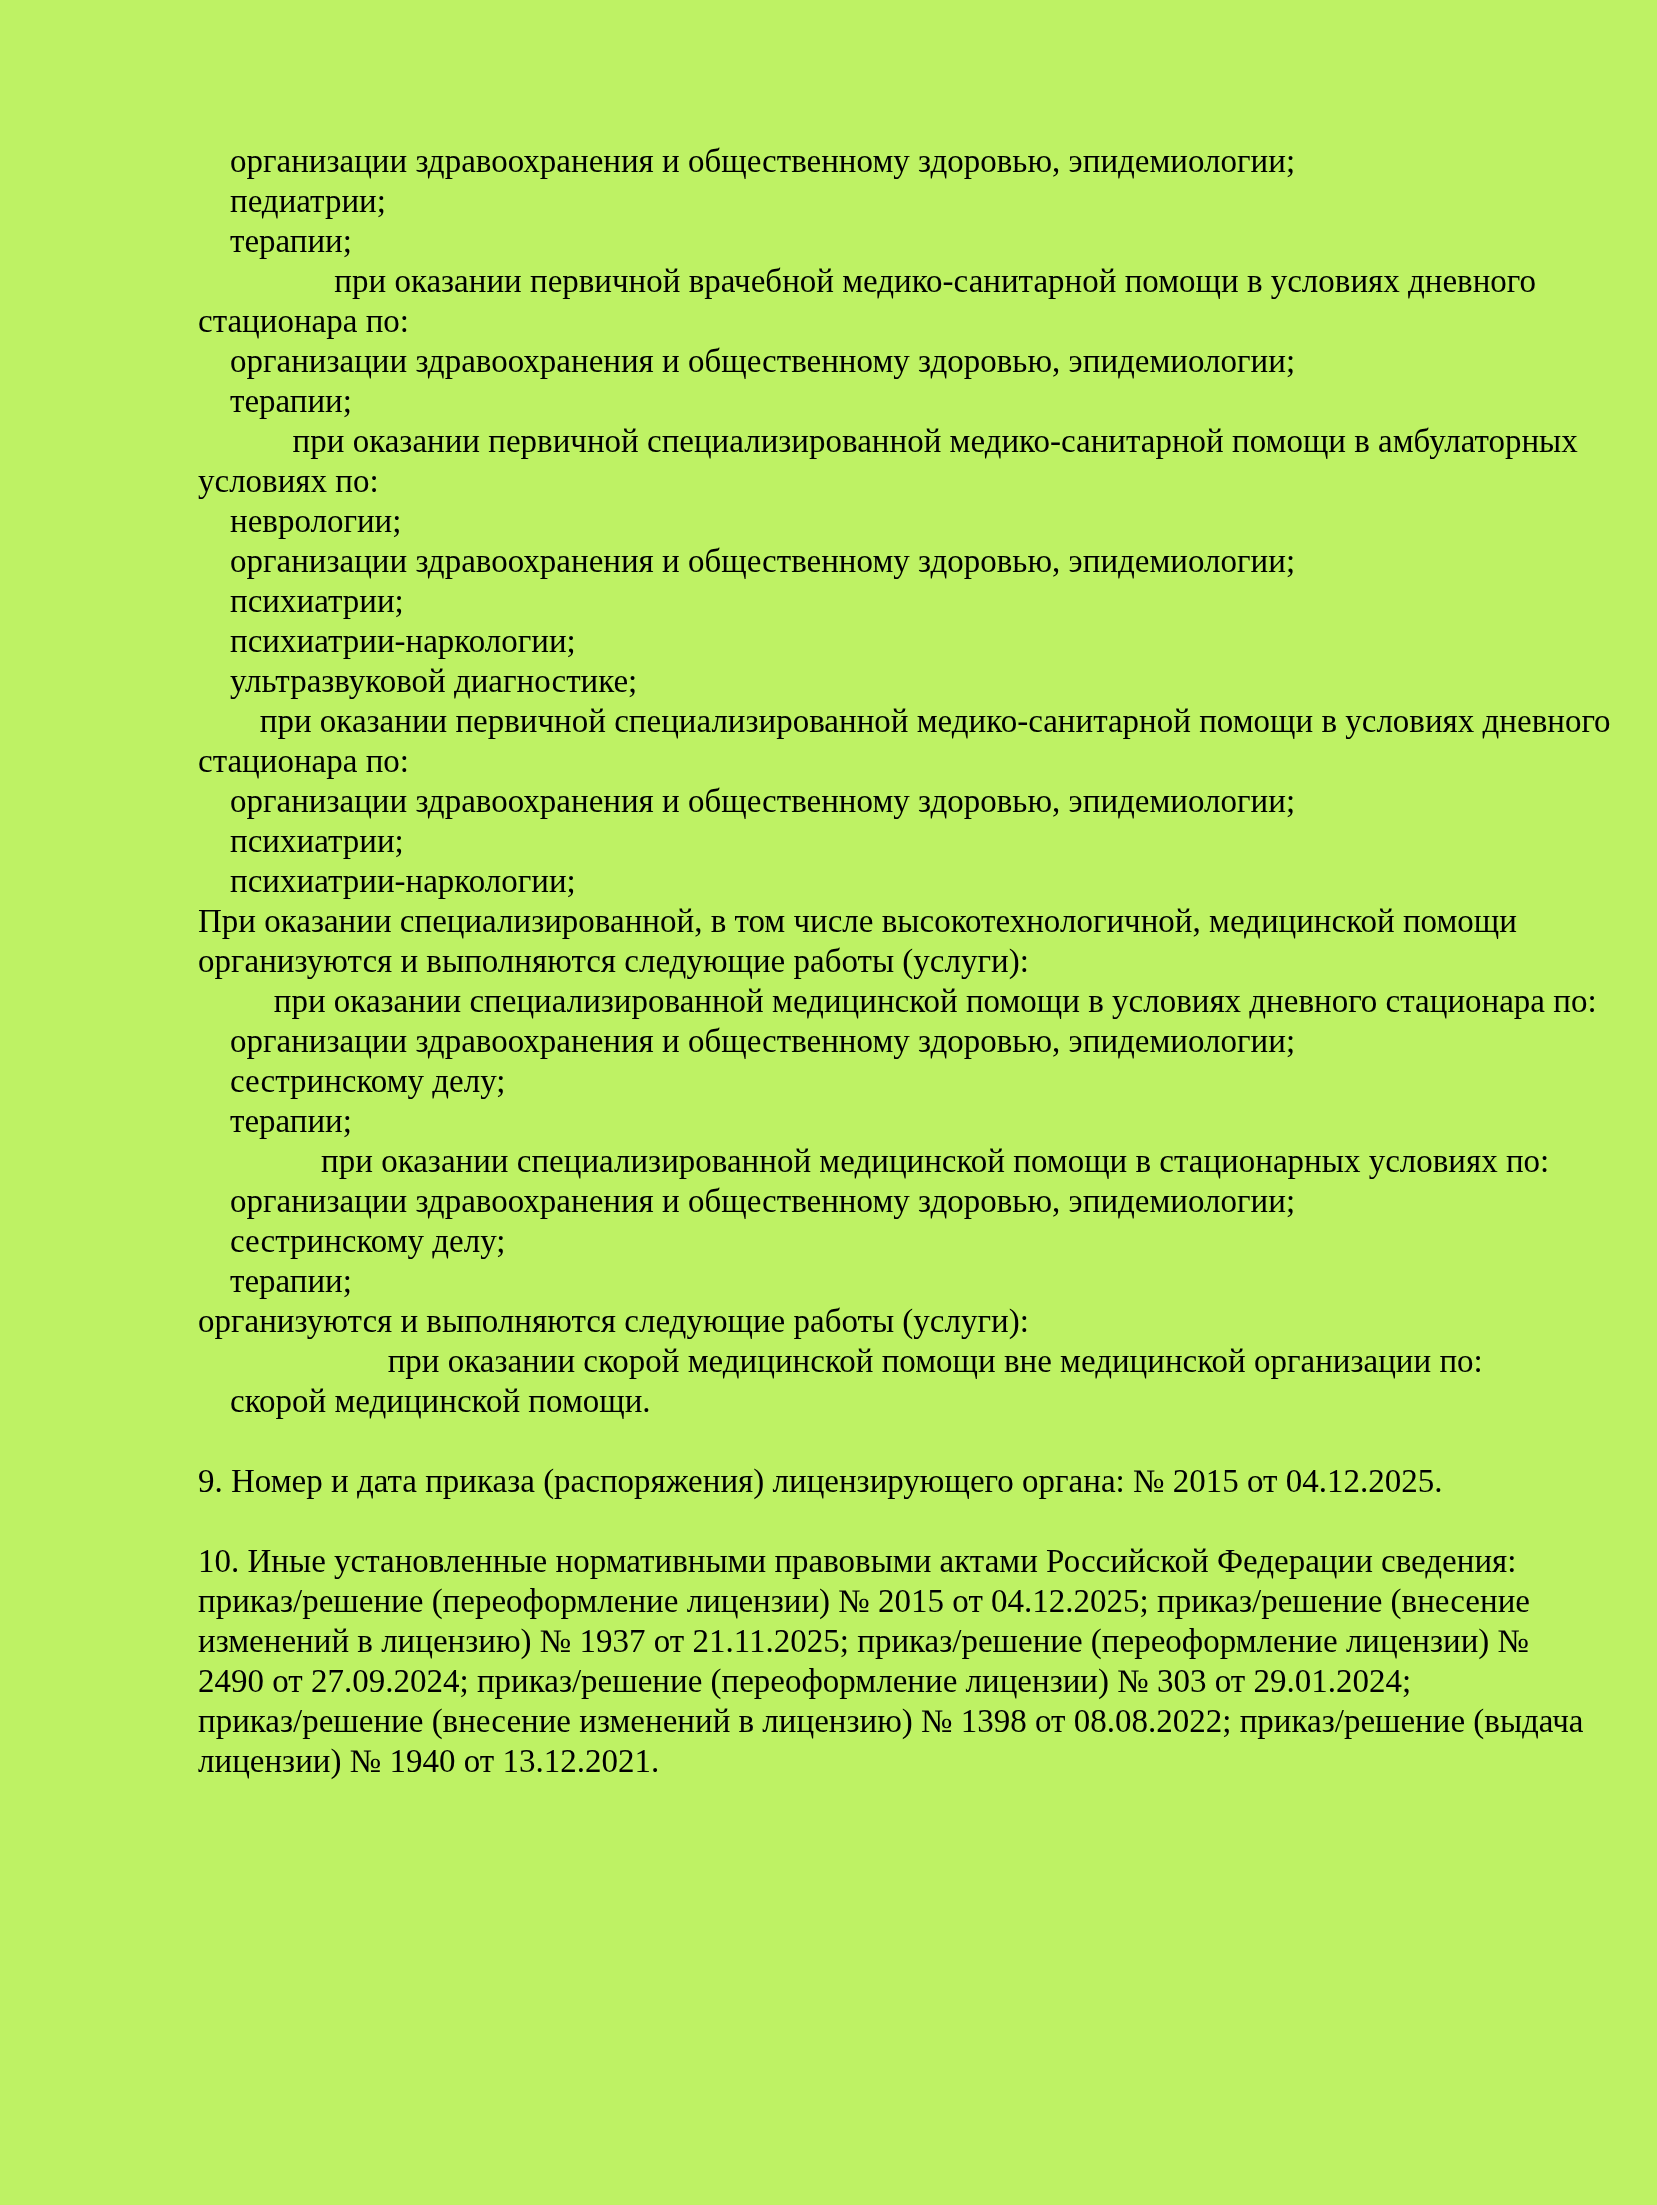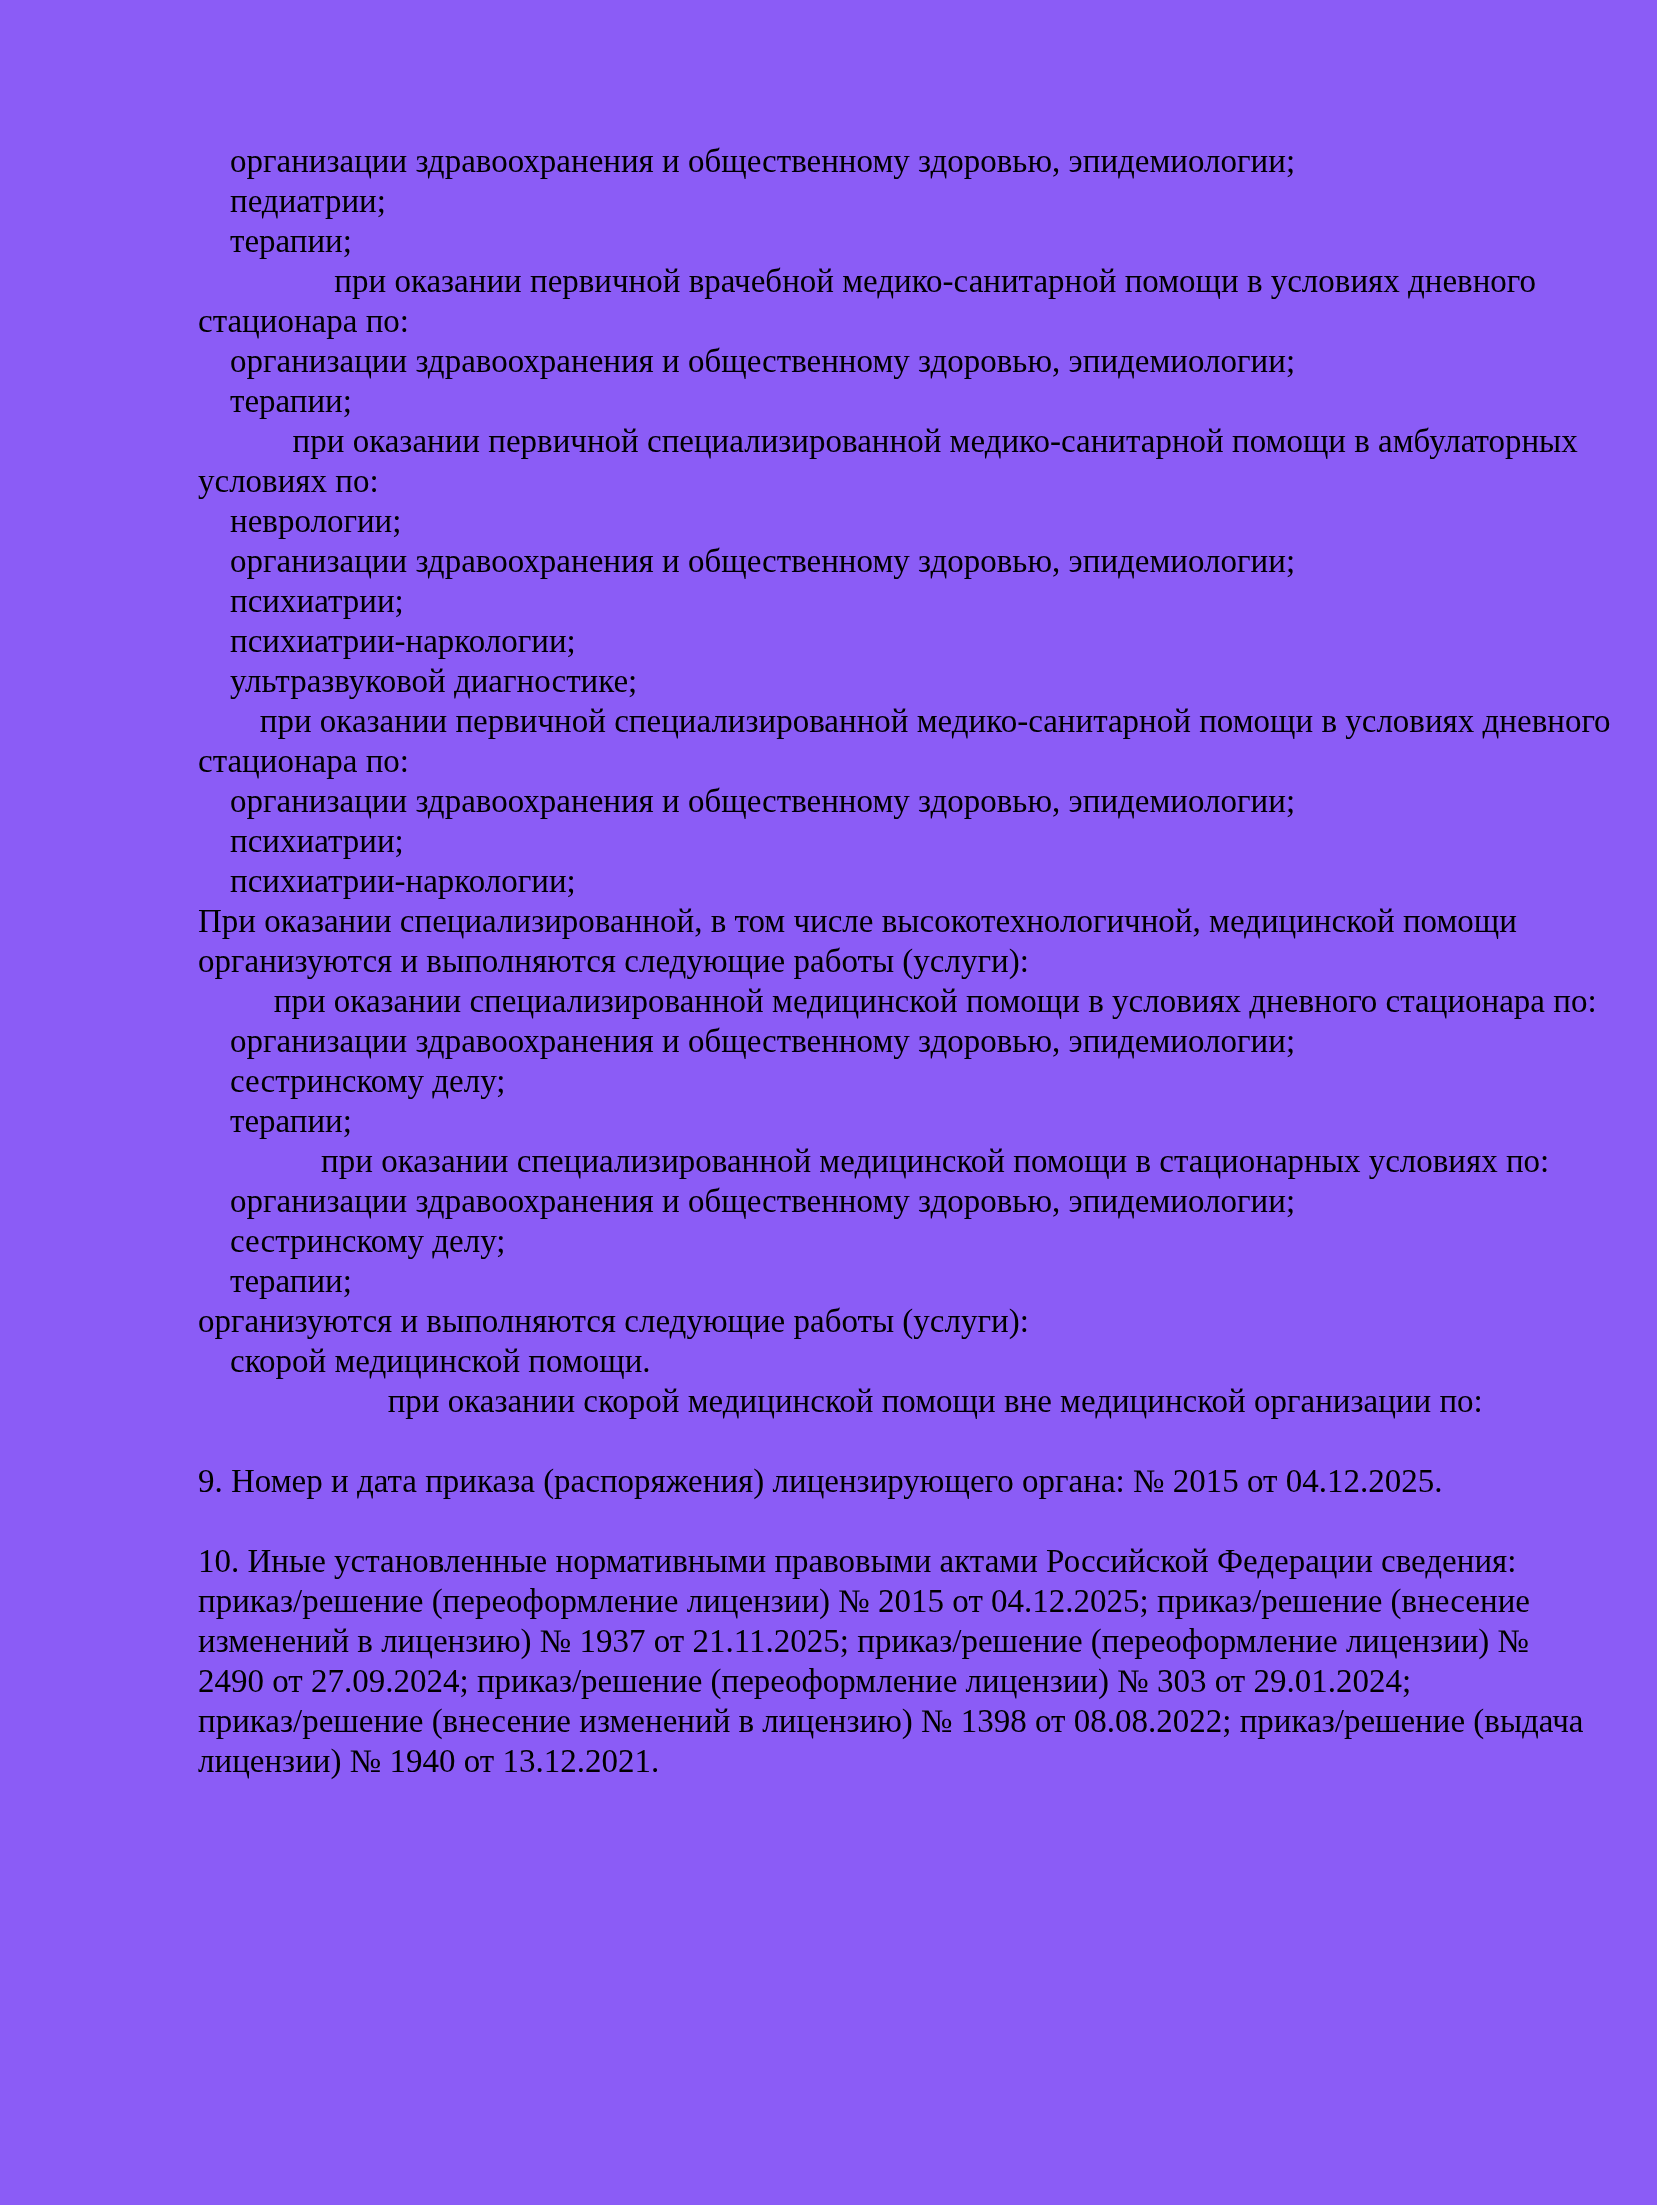--- a/index.html
+++ b/index.html
@@ -4,21 +4,21 @@
 <style>
   html, body {
     margin: 0;
     padding: 0;
     background: #ffffff;
   }
   .page {
     position: relative;
     width: 1657px;
     height: 2205px;
-    background: #8b5cf6;
+    background: #bef264;
     overflow: hidden;
     font-family: "Liberation Serif", "DejaVu Serif", serif;
     color: #000000;
   }
   .text-block {
     position: absolute;
     left: 198px;
     top: 141px;
     width: 1459px;
   }
@@ -61,22 +61,22 @@
       <div class="line indent-0">организуются и выполняются следующие работы (услуги):</div>
       <div class="line indent-1">при оказании специализированной медицинской помощи в условиях дневного стационара по:</div>
       <div class="line indent-2">организации здравоохранения и общественному здоровью, эпидемиологии;</div>
       <div class="line indent-2">сестринскому делу;</div>
       <div class="line indent-2">терапии;</div>
       <div class="line indent-1">при оказании специализированной медицинской помощи в стационарных условиях по:</div>
       <div class="line indent-2">организации здравоохранения и общественному здоровью, эпидемиологии;</div>
       <div class="line indent-2">сестринскому делу;</div>
       <div class="line indent-2">терапии;</div>
       <div class="line indent-0">организуются и выполняются следующие работы (услуги):</div>
+      <div class="line indent-1">при оказании скорой медицинской помощи вне медицинской организации по:</div>
       <div class="line indent-2">скорой медицинской помощи.</div>
-      <div class="line indent-1">при оказании скорой медицинской помощи вне медицинской организации по:</div>
       <div class="line indent-0"></div>
       <div class="line indent-0">9. Номер и дата приказа (распоряжения) лицензирующего органа: № 2015 от 04.12.2025.</div>
       <div class="line indent-0"></div>
       <div class="line indent-0">10. Иные установленные нормативными правовыми актами Российской Федерации сведения:</div>
       <div class="line indent-0">приказ/решение (переоформление лицензии) № 2015 от 04.12.2025; приказ/решение (внесение</div>
       <div class="line indent-0">изменений в лицензию) № 1937 от 21.11.2025; приказ/решение (переоформление лицензии) №</div>
       <div class="line indent-0">2490 от 27.09.2024; приказ/решение (переоформление лицензии) № 303 от 29.01.2024;</div>
       <div class="line indent-0">приказ/решение (внесение изменений в лицензию) № 1398 от 08.08.2022; приказ/решение (выдача</div>
       <div class="line indent-0">лицензии) № 1940 от 13.12.2021.</div>
     </div>

